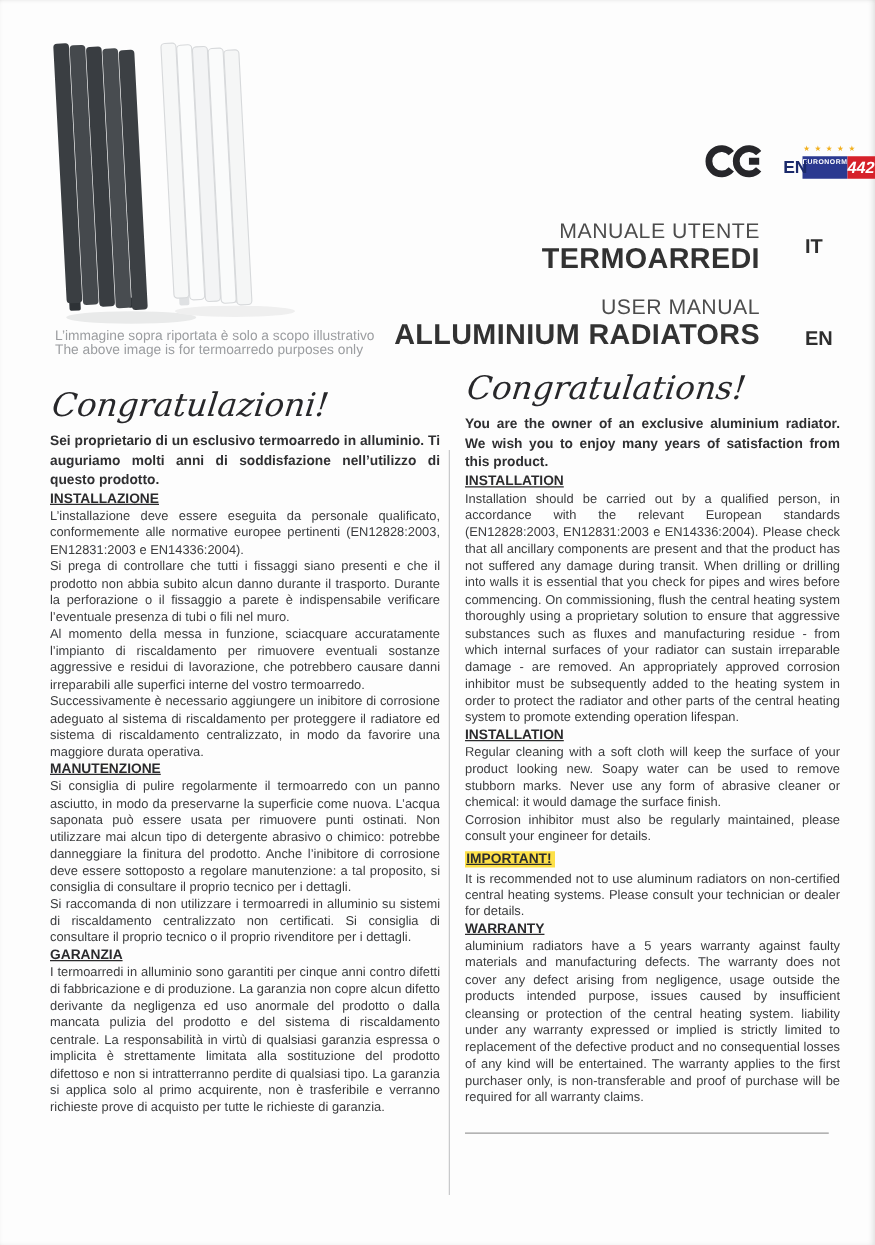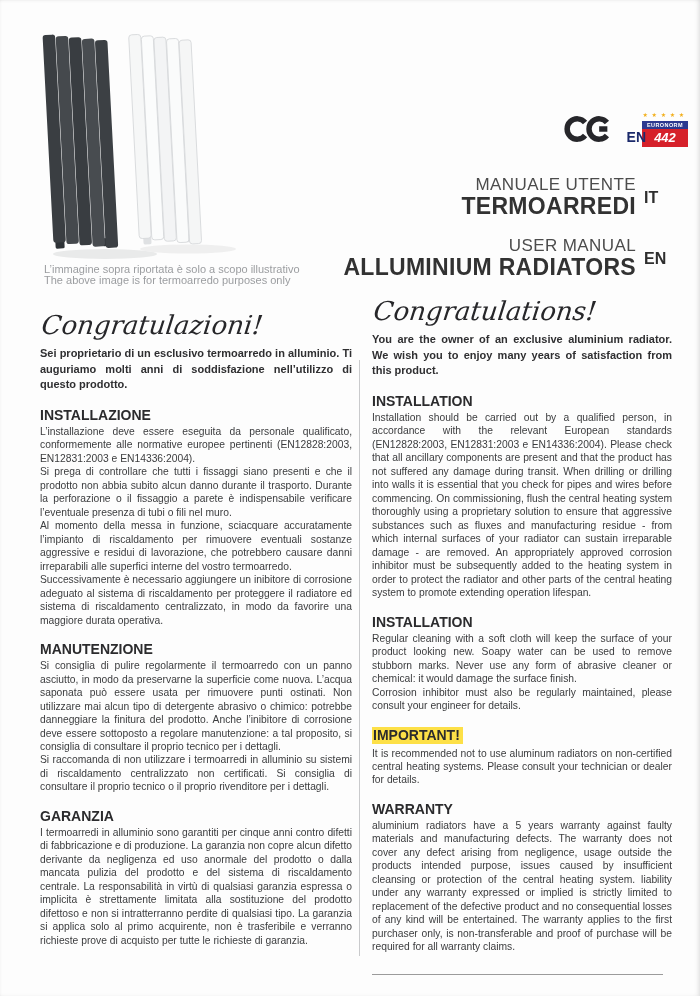--- a/index.html
+++ b/index.html
@@ -11,45 +11,45 @@
   
   .illustration { position:absolute; left:30px; top:18px; width:225px; height:250px; }
   .caption { position:absolute; left:44px; top:264px; font-size:11px; line-height:10.5px; color:#9b9da0; }
 
   
   .badges { position:absolute; top:110px; right:12px; display:flex; align-items:center; gap:13px; }
   .ce { width:50px; height:38px; }
   .en442 { position:relative; display:flex; align-items:flex-end; padding-top:10px; }
   .en442 .stars { position:absolute; top:0; left:16px; font-size:6px; color:#f2b01e; letter-spacing:1px; white-space:nowrap; }
   .en442 .en-txt { font-weight:bold; font-size:14px; color:#1b2a6b; margin-right:-4px; position:relative; z-index:2; margin-bottom:2px; }
-  .en442 .box { display:flex; flex-direction:column; width:46px; }
+  .en442 .box { display:flex; flex-direction:row; width:46px; }
   .en442 .euronorm { background:#2b3990; color:#fff; font-size:5.5px; font-weight:bold; text-align:center; padding:1.5px 0 1px 0; letter-spacing:.4px; }
   .en442 .num { background:#d6212a; color:#fff; font-size:13px; font-weight:bold; font-style:italic; text-align:center; padding:1px 0 2px 0; }
 
   
   .titles { position:absolute; top:175px; right:32px; }
-  .trow { display:flex; align-items:center; justify-content:flex-end; gap:8px; }
-  .trow + .trow { margin-top:16px; }
+  .trow { display:flex; align-items:center; justify-content:flex-end; gap:36px; }
+  .trow + .trow { margin-top:16px;align-items:flex-end; }
   .tcol { text-align:right; }
   .subtitle { font-size:17px; color:#4c4c4c; letter-spacing:.4px; }
   .title { font-size:23px; font-weight:bold; color:#323232; letter-spacing:.3px; margin-top:-2px; }
   .lang { font-size:16px; font-weight:bold; color:#2e2e2e; width:24px; }
 
   
   .columns { position:absolute; left:40px; top:296px; width:632px; display:flex; }
   .col { width:312px; }
   .col.left { padding-top:14px; }
   .col.right { margin-left:20px; width:300px; }
   .divider { position:absolute; left:319px; top:64px; width:1px; height:596px; background:#c9cacc; }
 
   .greeting { font-family:"DejaVu Serif", serif; font-style:italic; font-size:26px; color:#27272a;
               transform:skewX(-7deg); transform-origin:left bottom; margin-bottom:6px; white-space:nowrap; }
   .intro { font-size:11px; font-weight:bold; color:#2f2f31; text-align:justify; line-height:1.42; }
 
-  .sec-h { font-size:14px; font-weight:bold; color:#2b2b2d; margin-top:14px; margin-bottom:2px; }
+  .sec-h { font-size:11px; font-weight:bold; color:#2b2b2d; margin-bottom:2px;text-decoration:underline; }
   .sec-h.hl { display:inline-block; background:#fde047; padding:0 3px 1px 1px; margin-bottom:3px; }
   p.body { font-size:10.3px; line-height:1.31; color:#3b3c3e; text-align:justify; }
   p.body + p.body { margin-top:0px; }
   .rule { border:none; border-top:1px solid #9b9b9b; margin-top:20px; width:97%; }
 </style>
 </head>
 <body>
 
 <div class="page">
 

